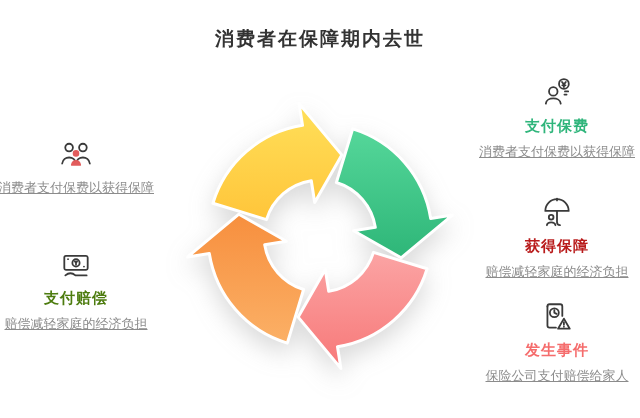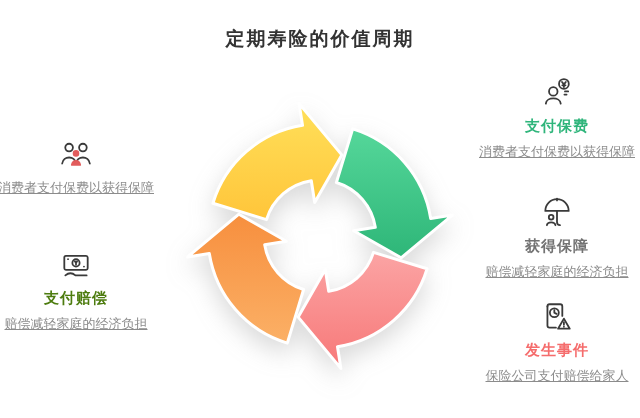--- a/index.html
+++ b/index.html
@@ -26,21 +26,21 @@
   .col-right { left:478px; width:158px; }
   .col-left  { left:2px;   width:148px; }
   .pos-r1 { top:76px; }  .pos-r2 { top:196px; } .pos-r3 { top:300px; }
   .pos-l1 { top:138px; } .pos-l2 { top:248px; }
 </style>
 </head>
 <body>
 
 <div class="canvas">
 
-  <h1 class="title">定期寿险的价值周期</h1>
+  <h1 class="title">消费者在保障期内去世</h1>
 
   <svg class="cycle" viewBox="0 0 300 300" aria-hidden="true">
     <defs>
       <linearGradient id="gradPremium" x1="0" y1="0" x2="0" y2="1">
         <stop offset="0" stop-color="#FFE05A"></stop>
         <stop offset="1" stop-color="#FFC53A"></stop>
       </linearGradient>
       <linearGradient id="gradProtection" x1="0" y1="0" x2="0" y2="1">
         <stop offset="0" stop-color="#55D79A"></stop>
         <stop offset="1" stop-color="#2EB678"></stop>
@@ -83,21 +83,21 @@
       <svg viewBox="0 0 32 32">
         <g fill="none" stroke="#3a3a3a" stroke-width="1.7" stroke-linecap="round" stroke-linejoin="round">
           <path d="M5 14 A11 11 0 0 1 27 14 Z"></path>
           <path d="M16 2.6 V4.2"></path>
           <path d="M16 14 V24.5 q0 3 2.8 3"></path>
           <circle cx="10.5" cy="20" r="2.2"></circle>
           <path d="M6.5 27.5 C7 24 14 24 14.5 27.5"></path>
         </g>
       </svg>
     </span>
-    <div class="step-title" style="color: #737373;">获得保障</div>
+    <div class="step-title" style="color: #b91c1c;">获得保障</div>
     <div class="step-desc">赔偿减轻家庭的经济负担</div>
   </div>
 
   <div class="step col-right pos-r3">
     <span class="icon">
       <svg viewBox="0 0 32 32">
         <g fill="none" stroke="#3a3a3a" stroke-width="1.7" stroke-linecap="round" stroke-linejoin="round">
           <path d="M7 6 a2 2 0 0 1 2 -2 h10 a2 2 0 0 1 2 2 v9"></path>
           <path d="M7 6 v18 a2 2 0 0 0 2 2 h6"></path>
           <circle cx="13.5" cy="12" r="4.2"></circle>

